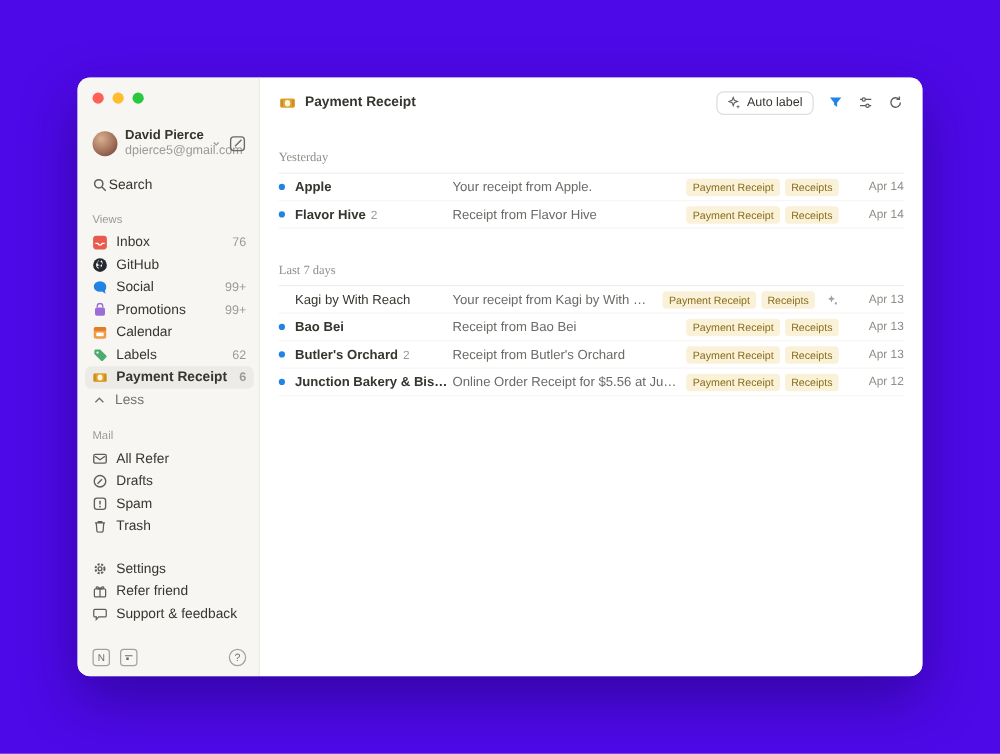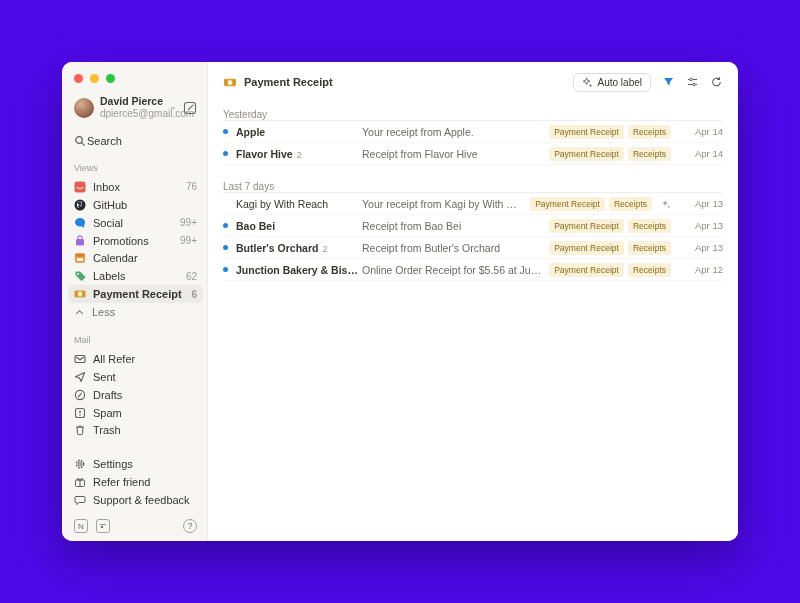--- a/index.html
+++ b/index.html
@@ -16,21 +16,21 @@
   }
   
   .sidebar{
     width:146px;flex-shrink:0;background:#F7F6F3;border-right:1px solid #ECEAE6;
     display:flex;flex-direction:column;padding:12px 10px 8px 12px;box-sizing:border-box;
     font-size:11px;color:#37352F;
   }
   .traffic{display:flex;gap:7px;}
   .tl{width:9px;height:9px;border-radius:50%;}
   .tl.red{background:#FF5F57}.tl.yellow{background:#FEBC2E}.tl.green{background:#29C73F}
-  .profile{display:flex;align-items:center;margin-top:13px;gap:6px;}
+  .profile{display:flex;align-items:center;margin-top:20px;gap:6px;}
   .avatar{width:20px;height:20px;border-radius:50%;flex-shrink:0;
     background:radial-gradient(circle at 35% 30%,#d9b08f 0%,#a3705a 55%,#5f3f33 100%);}
   .pinfo{line-height:1.05;min-width:0;}
   .pname{font-size:10.5px;font-weight:700;white-space:nowrap;}
   .pemail{font-size:10px;color:#9B9A97;white-space:nowrap;}
   .icon{flex-shrink:0;display:inline-flex;align-items:center;justify-content:center;}
   .compose{margin-left:auto;color:#6B6A66;}
   .searchrow{display:flex;align-items:center;gap:1px;margin-top:14px;height:16px;color:#37352F;}
   .seclabel{font-size:9px;color:#9B9A97;margin-top:14px;margin-bottom:5px;}
   .sitem{display:flex;align-items:center;gap:7px;height:18px;cursor:default;}
@@ -44,21 +44,21 @@
   .circ{width:14px;height:14px;border:1px solid #A5A29B;border-radius:50%;
     display:inline-flex;align-items:center;justify-content:center;font-size:8.5px;color:#6B6A66;box-sizing:border-box;}
   
   .main{flex:1;background:#fff;display:flex;flex-direction:column;padding:0 15px;min-width:0;box-sizing:border-box;}
   .mheader{display:flex;align-items:center;margin-top:9px;height:22px;}
   .mtitle{font-size:11px;font-weight:700;color:#37352F;margin-left:7px;}
   .toolbar{margin-left:auto;display:flex;align-items:center;gap:11px;}
   .autolabel{display:flex;align-items:center;gap:5px;border:1px solid #DFDDD9;border-radius:6px;
     padding:3px 8px;font-size:10px;color:#37352F;background:#fff;cursor:pointer;}
   .tbicon{color:#5F5E5B;display:inline-flex;cursor:pointer;}
-  .grouplabel{font-size:10px;color:#8F8D86;margin-top:16px;border-bottom:1px solid #F0EFEC;}
+  .grouplabel{font-size:10px;color:#8F8D86;margin-top:28px;padding-bottom:6px;border-bottom:1px solid #F0EFEC;font-family:Liberation Serif, serif;}
   .row{display:flex;align-items:center;height:21px;border-bottom:1px solid #F7F6F4;font-size:10.5px;}
   .gutter{width:13px;flex-shrink:0;display:flex;align-items:center;}
   .dot{width:5px;height:5px;border-radius:50%;background:#2383E2;}
   .sender{width:126px;flex-shrink:0;display:flex;align-items:baseline;min-width:0;}
   .sname{font-weight:700;color:#37352F;white-space:nowrap;overflow:hidden;text-overflow:ellipsis;}
   .row.read .sname{font-weight:400;}
   .threads{color:#9B9A97;font-size:9.5px;margin-left:4px;flex-shrink:0;}
   .snippet{flex:1;color:#6B6A66;white-space:nowrap;overflow:hidden;text-overflow:ellipsis;margin-right:8px;min-width:0;}
   .tags{display:flex;gap:4px;flex-shrink:0;align-items:center;}
   .tag{background:#FAF1D9;color:#8A6C1A;font-size:8.5px;padding:2px 5px;border-radius:3px;white-space:nowrap;}
@@ -203,28 +203,20 @@
     <div class="sitem">
       <span class="icon">
         <svg width="12" height="12" viewBox="0 0 12 12">
             <rect x="1" y="2.5" width="10" height="7" rx="1.3" fill="none" stroke="#5F5E5B" stroke-width="1.1"></rect>
             <path d="M2 4l4 2.8L10 4" fill="none" stroke="#5F5E5B" stroke-width="1.1"></path>
           </svg>
       </span>
       <span>All Refer</span>
     </div>
 
-    <div class="sitem">
-      <span class="icon">
-        <svg width="12" height="12" viewBox="0 0 12 12">
-            <path d="M1.5 5.8l9-4.2-3.4 8.9-1.6-3.4z" fill="none" stroke="#5F5E5B" stroke-width="1.1" stroke-linejoin="round"></path>
-          </svg>
-      </span>
-      <span>Sent</span>
-    </div>
 
     <div class="sitem">
       <span class="icon">
         <svg width="12" height="12" viewBox="0 0 12 12">
             <circle cx="6" cy="6" r="4.6" fill="none" stroke="#5F5E5B" stroke-width="1.1"></circle>
             <path d="M4 8l3.6-3.6" stroke="#5F5E5B" stroke-width="1.1"></path>
           </svg>
       </span>
       <span>Drafts</span>
     </div>

